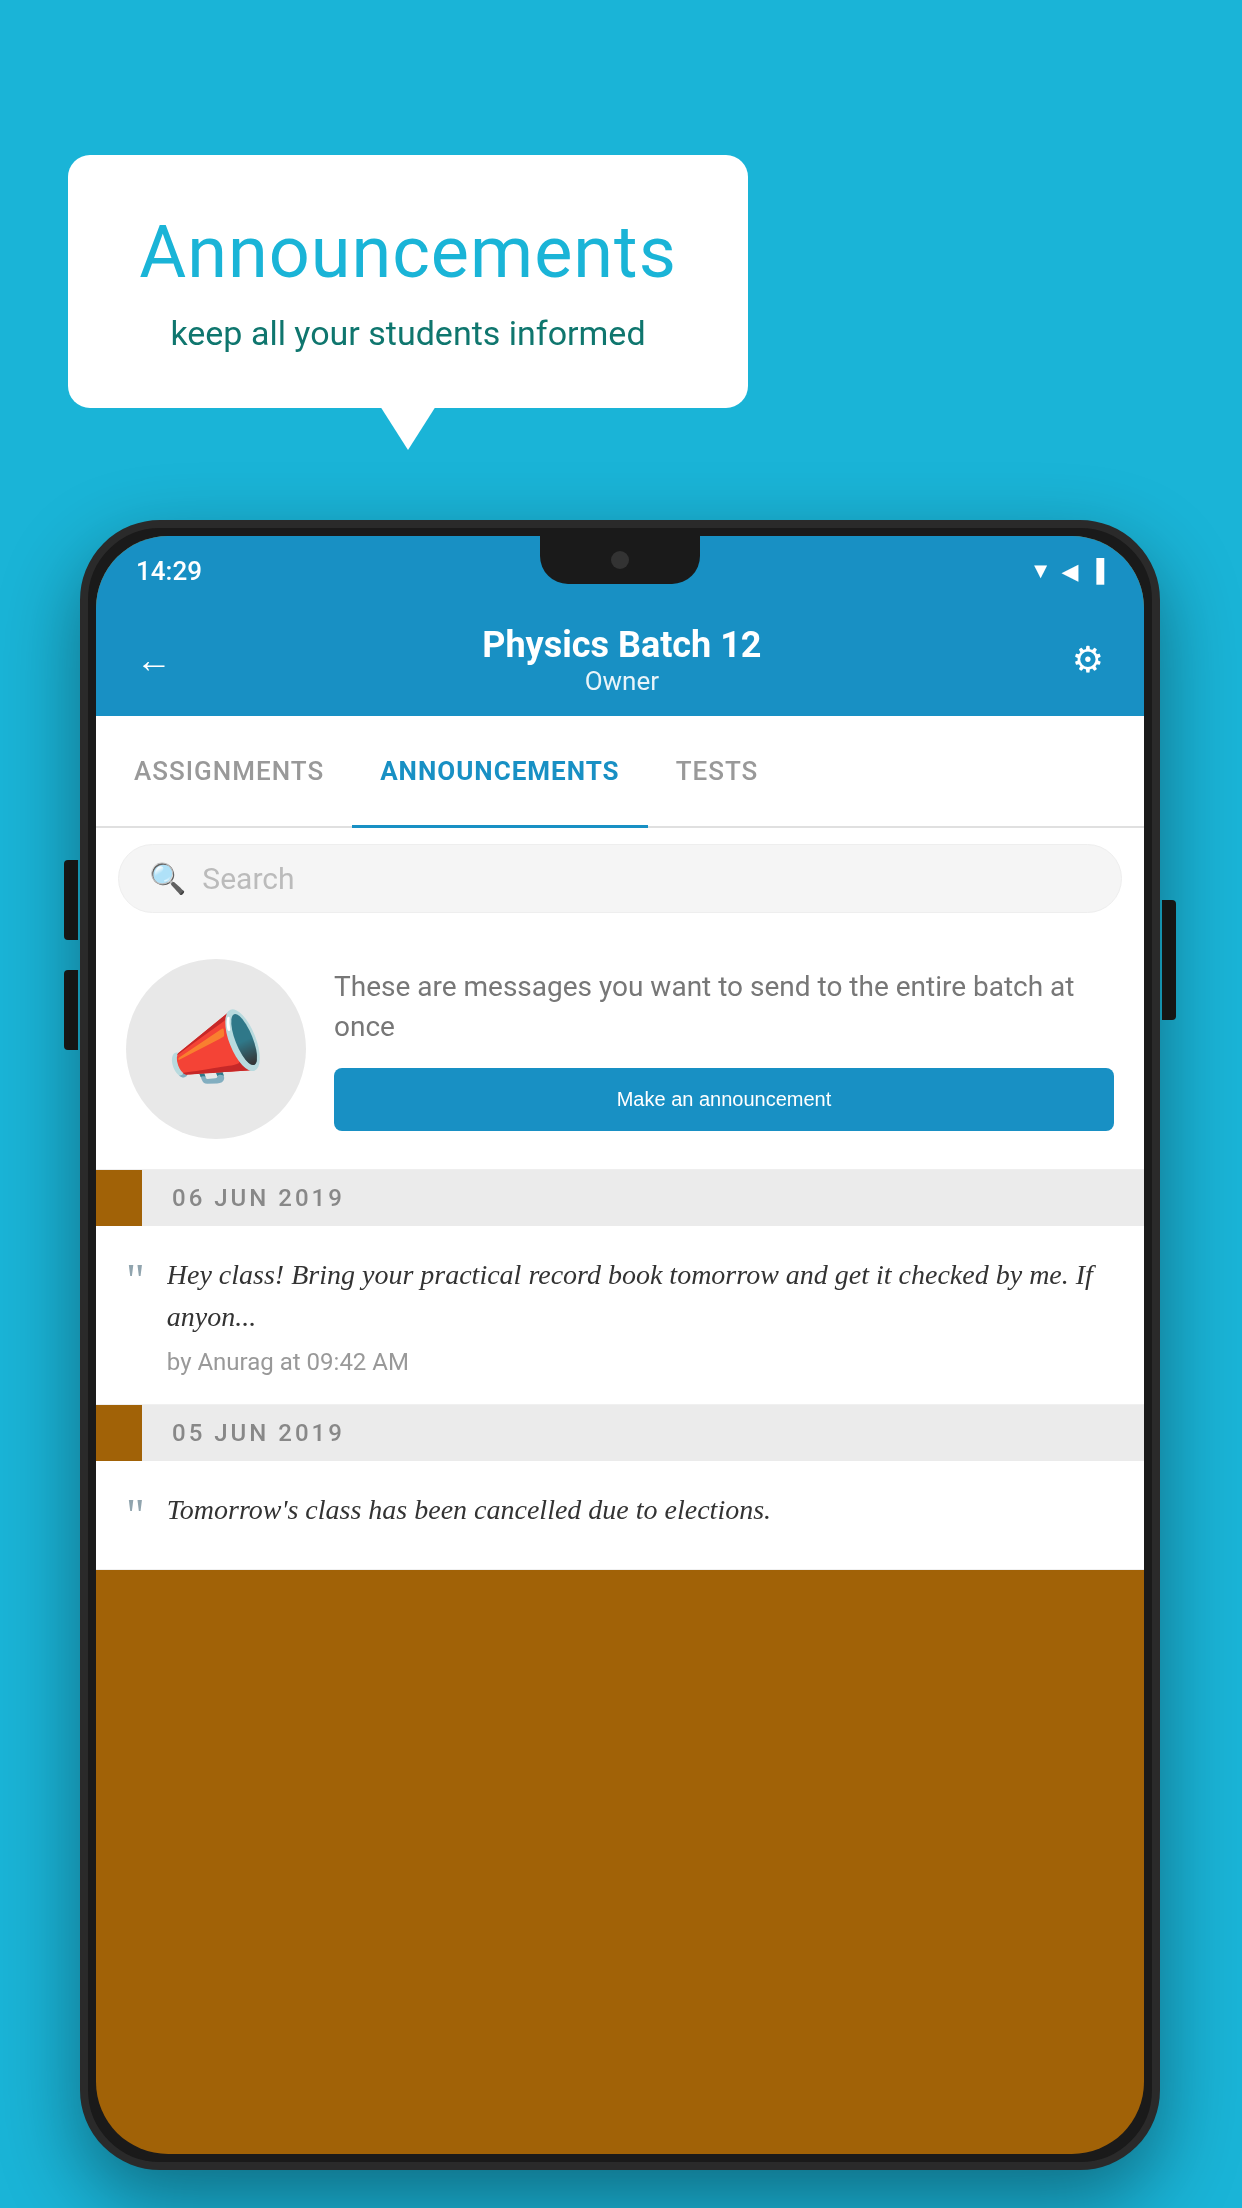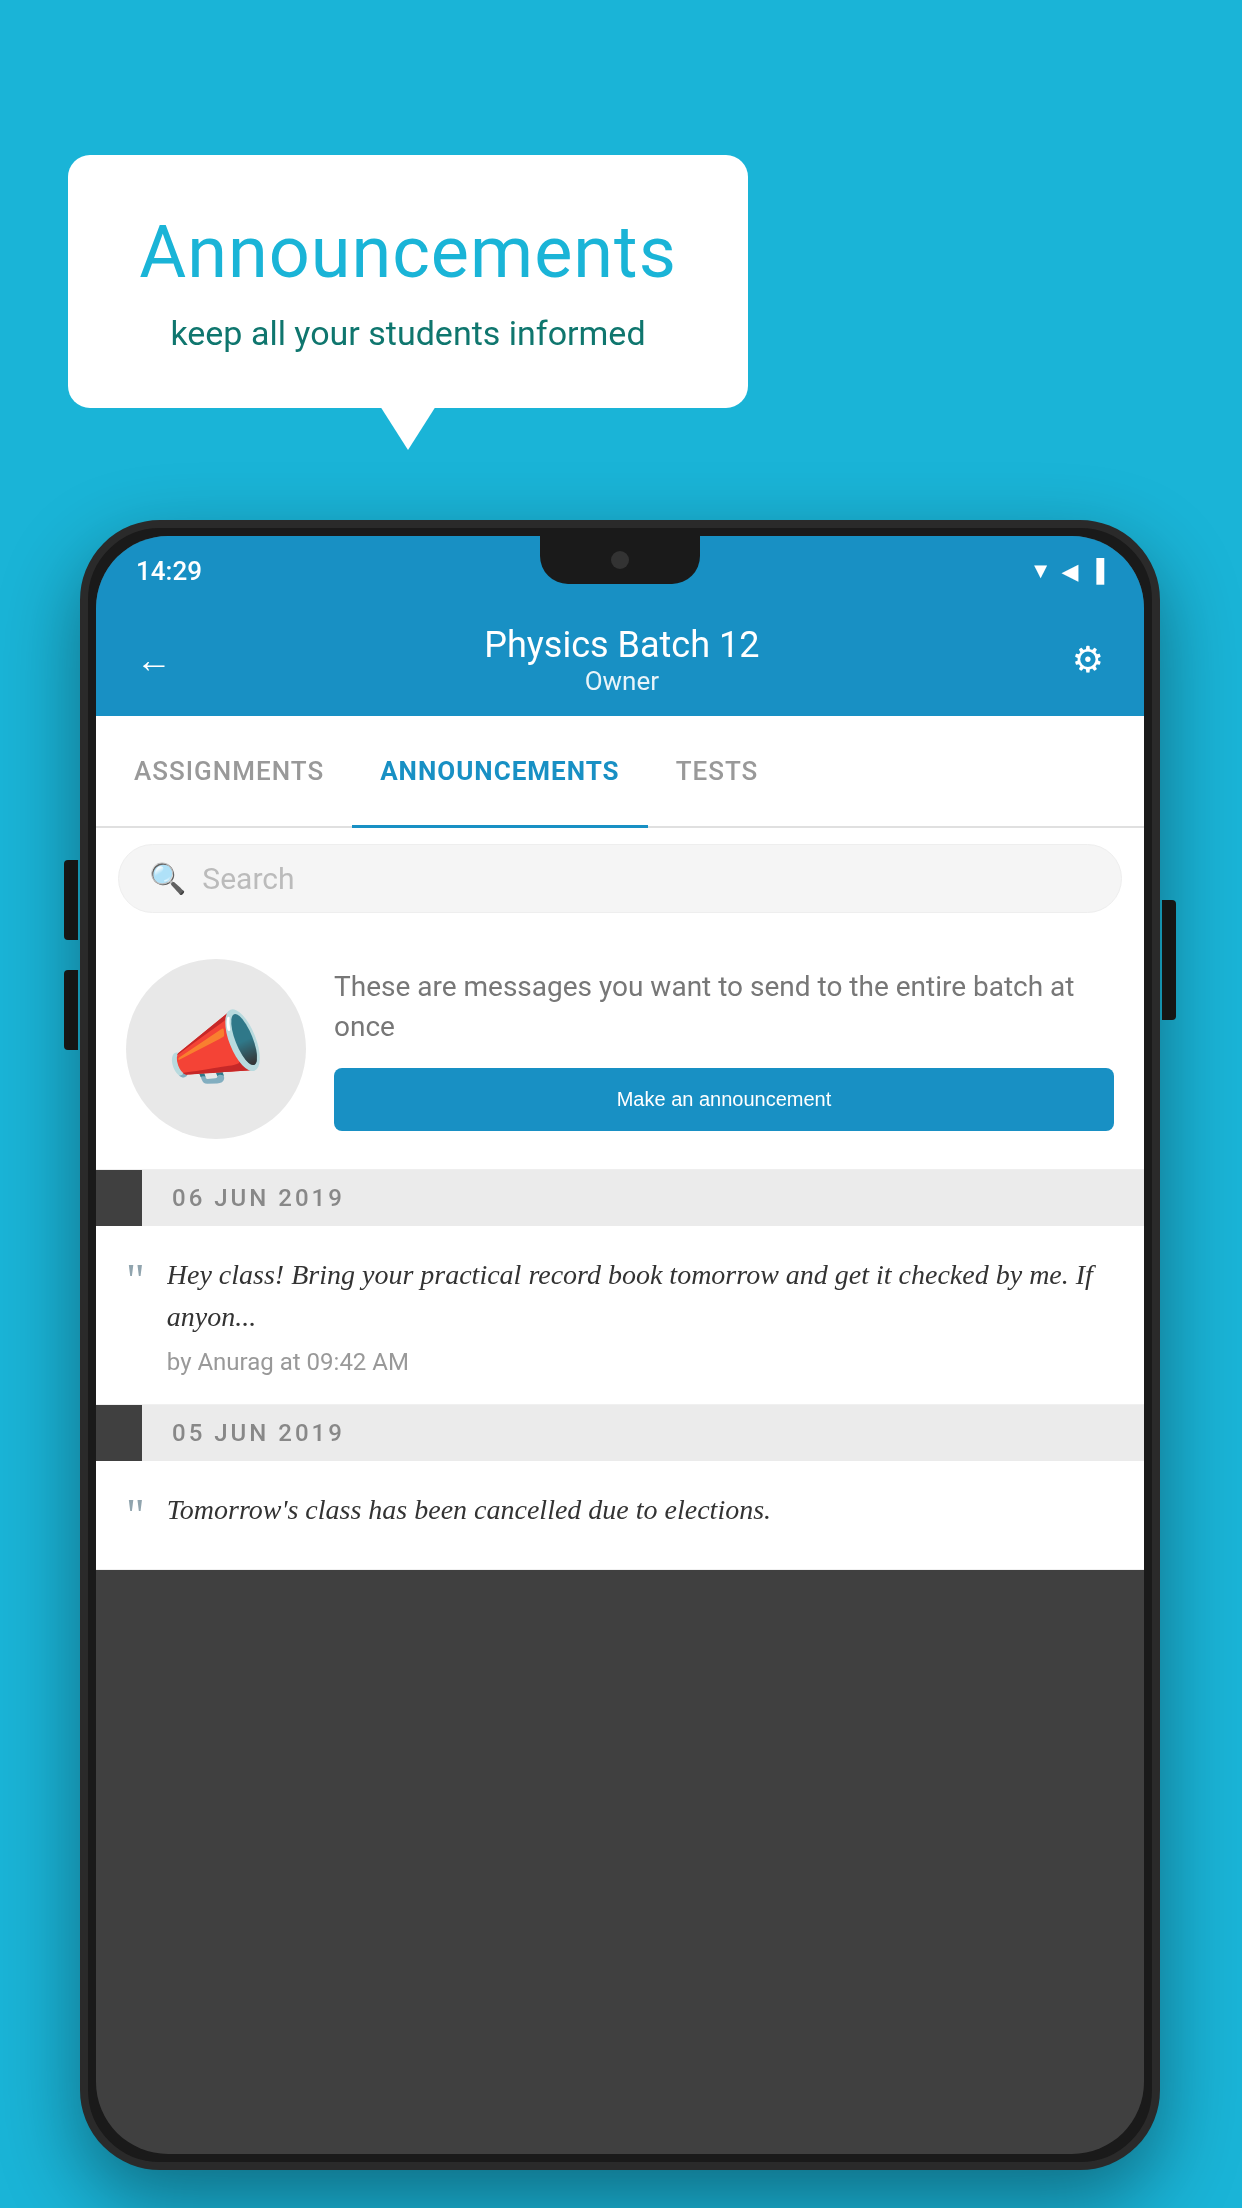--- a/index.html
+++ b/index.html
@@ -102,21 +102,21 @@
       border-radius: 0 4px 4px 0;
     }
 
     
     .phone-screen {
       position: absolute;
       top: 8px;
       left: 8px;
       right: 8px;
       bottom: 8px;
-      background: #404040;
+      background: #a16207;
       border-radius: 72px;
       overflow: hidden;
     }
 
     
     .status-bar {
       position: relative;
       background: #1890c4;
       height: 70px;
       display: flex;
@@ -178,21 +178,21 @@
       cursor: pointer;
     }
 
     .header-center {
       text-align: center;
     }
 
     .header-title {
       color: white;
       font-size: 36px;
-      font-weight: 400;
+      font-weight: 700;
     }
 
     .header-subtitle {
       color: rgba(255,255,255,0.9);
       font-size: 26px;
       font-weight: 400;
     }
 
     .gear-btn {
       color: white;

